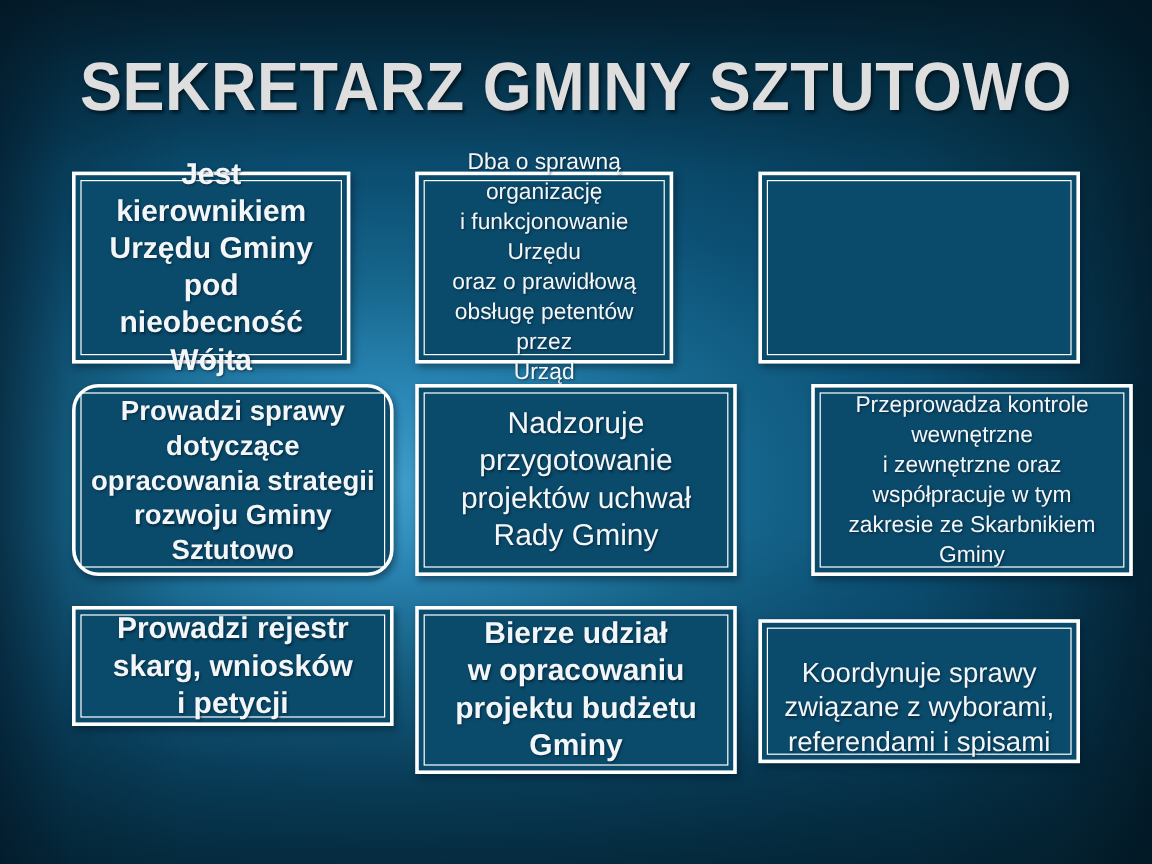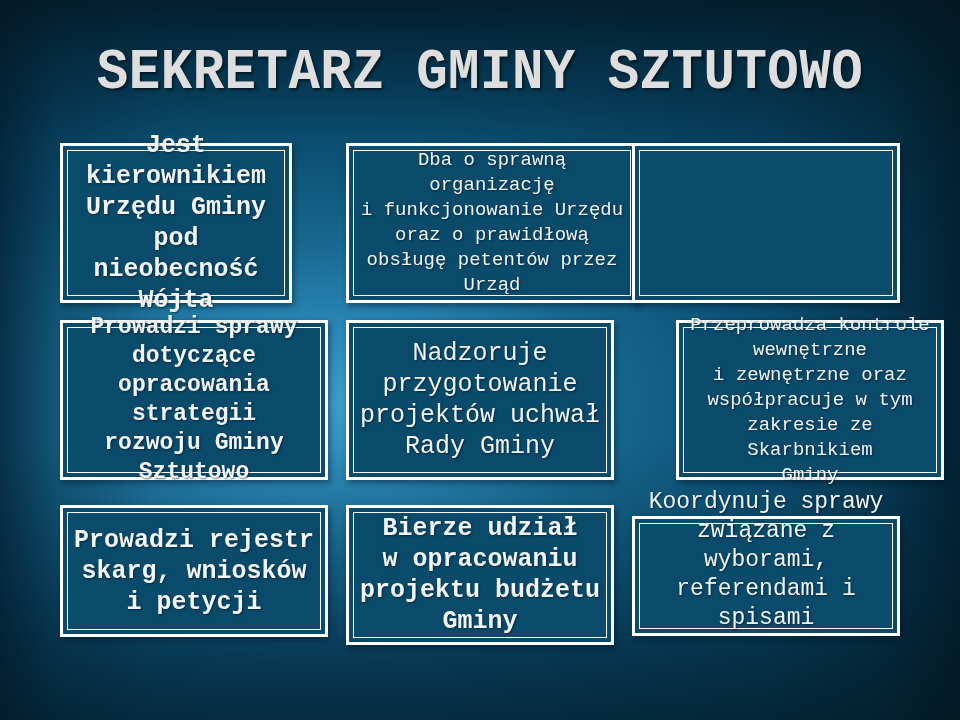--- a/index.html
+++ b/index.html
@@ -5,21 +5,21 @@
   html, body {
     margin: 0;
     padding: 0;
     background: #08293f;
   }
   #slide {
     position: relative;
     width: 960px;
     height: 720px;
     overflow: hidden;
-    font-family: Liberation Mono, monospace;
+    font-family: Liberation Sans, sans-serif;
     background-color: #b91c1c;
   }
   
   #bg-base {
     position: absolute;
     inset: 0;
     background:
       radial-gradient(120% 95% at 34% 56%,
         #3e9dc9 0%,
         #2a87b6 11%,
@@ -129,34 +129,34 @@
 
   <div id="grid">
 
     <div class="cell" style="left:60px; top:143px; width:232px; height:160px;">
       <div class="inner-rule"></div>
       <div class="txt s-lg w-bold">Jest kierownikiem
 Urzędu Gminy pod
 nieobecność Wójta</div>
     </div>
 
-    <div class="cell" style="left:346px; top:143px; width:292px; height:160px;">
+    <div class="cell" style="left:346px; top:143px; width:215px; height:160px;">
       <div class="inner-rule"></div>
       <div class="txt s-sm w-reg">Dba o sprawną organizację
 i funkcjonowanie  Urzędu
 oraz o prawidłową
 obsługę petentów przez
 Urząd</div>
     </div>
 
     <div class="cell" style="left:632px; top:143px; width:268px; height:160px;">
       <div class="inner-rule"></div>
     </div>
 
-    <div class="cell" style="left:60px; top:320px; width:268px; height:160px;">
+    <div class="cell" style="left:60px; top:320px; width:268px; height:160px;border-radius:22px;">
       <div class="inner-rule"></div>
       <div class="txt s-md w-bold">Prowadzi sprawy
 dotyczące
 opracowania strategii
 rozwoju Gminy
 Sztutowo</div>
     </div>
 
     <div class="cell" style="left:346px; top:320px; width:268px; height:160px;">
       <div class="inner-rule"></div>
@@ -169,21 +169,21 @@
     <div class="cell" style="left:632px; top:320px; width:268px; height:160px;margin-left:44px;">
       <div class="inner-rule"></div>
       <div class="txt s-sm w-reg">Przeprowadza kontrole
 wewnętrzne
 i zewnętrzne oraz
 współpracuje w tym
 zakresie ze Skarbnikiem
 Gminy</div>
     </div>
 
-    <div class="cell" style="left:60px; top:505px; width:268px; height:132px;">
+    <div class="cell" style="left:60px; top:505px; width:268px; height:100px;">
       <div class="inner-rule"></div>
       <div class="txt s-lg w-bold">Prowadzi rejestr
 skarg, wniosków
 i petycji</div>
     </div>
 
     <div class="cell" style="left:346px; top:505px; width:268px; height:140px;">
       <div class="inner-rule"></div>
       <div class="txt s-lg w-bold">Bierze udział
 w opracowaniu

